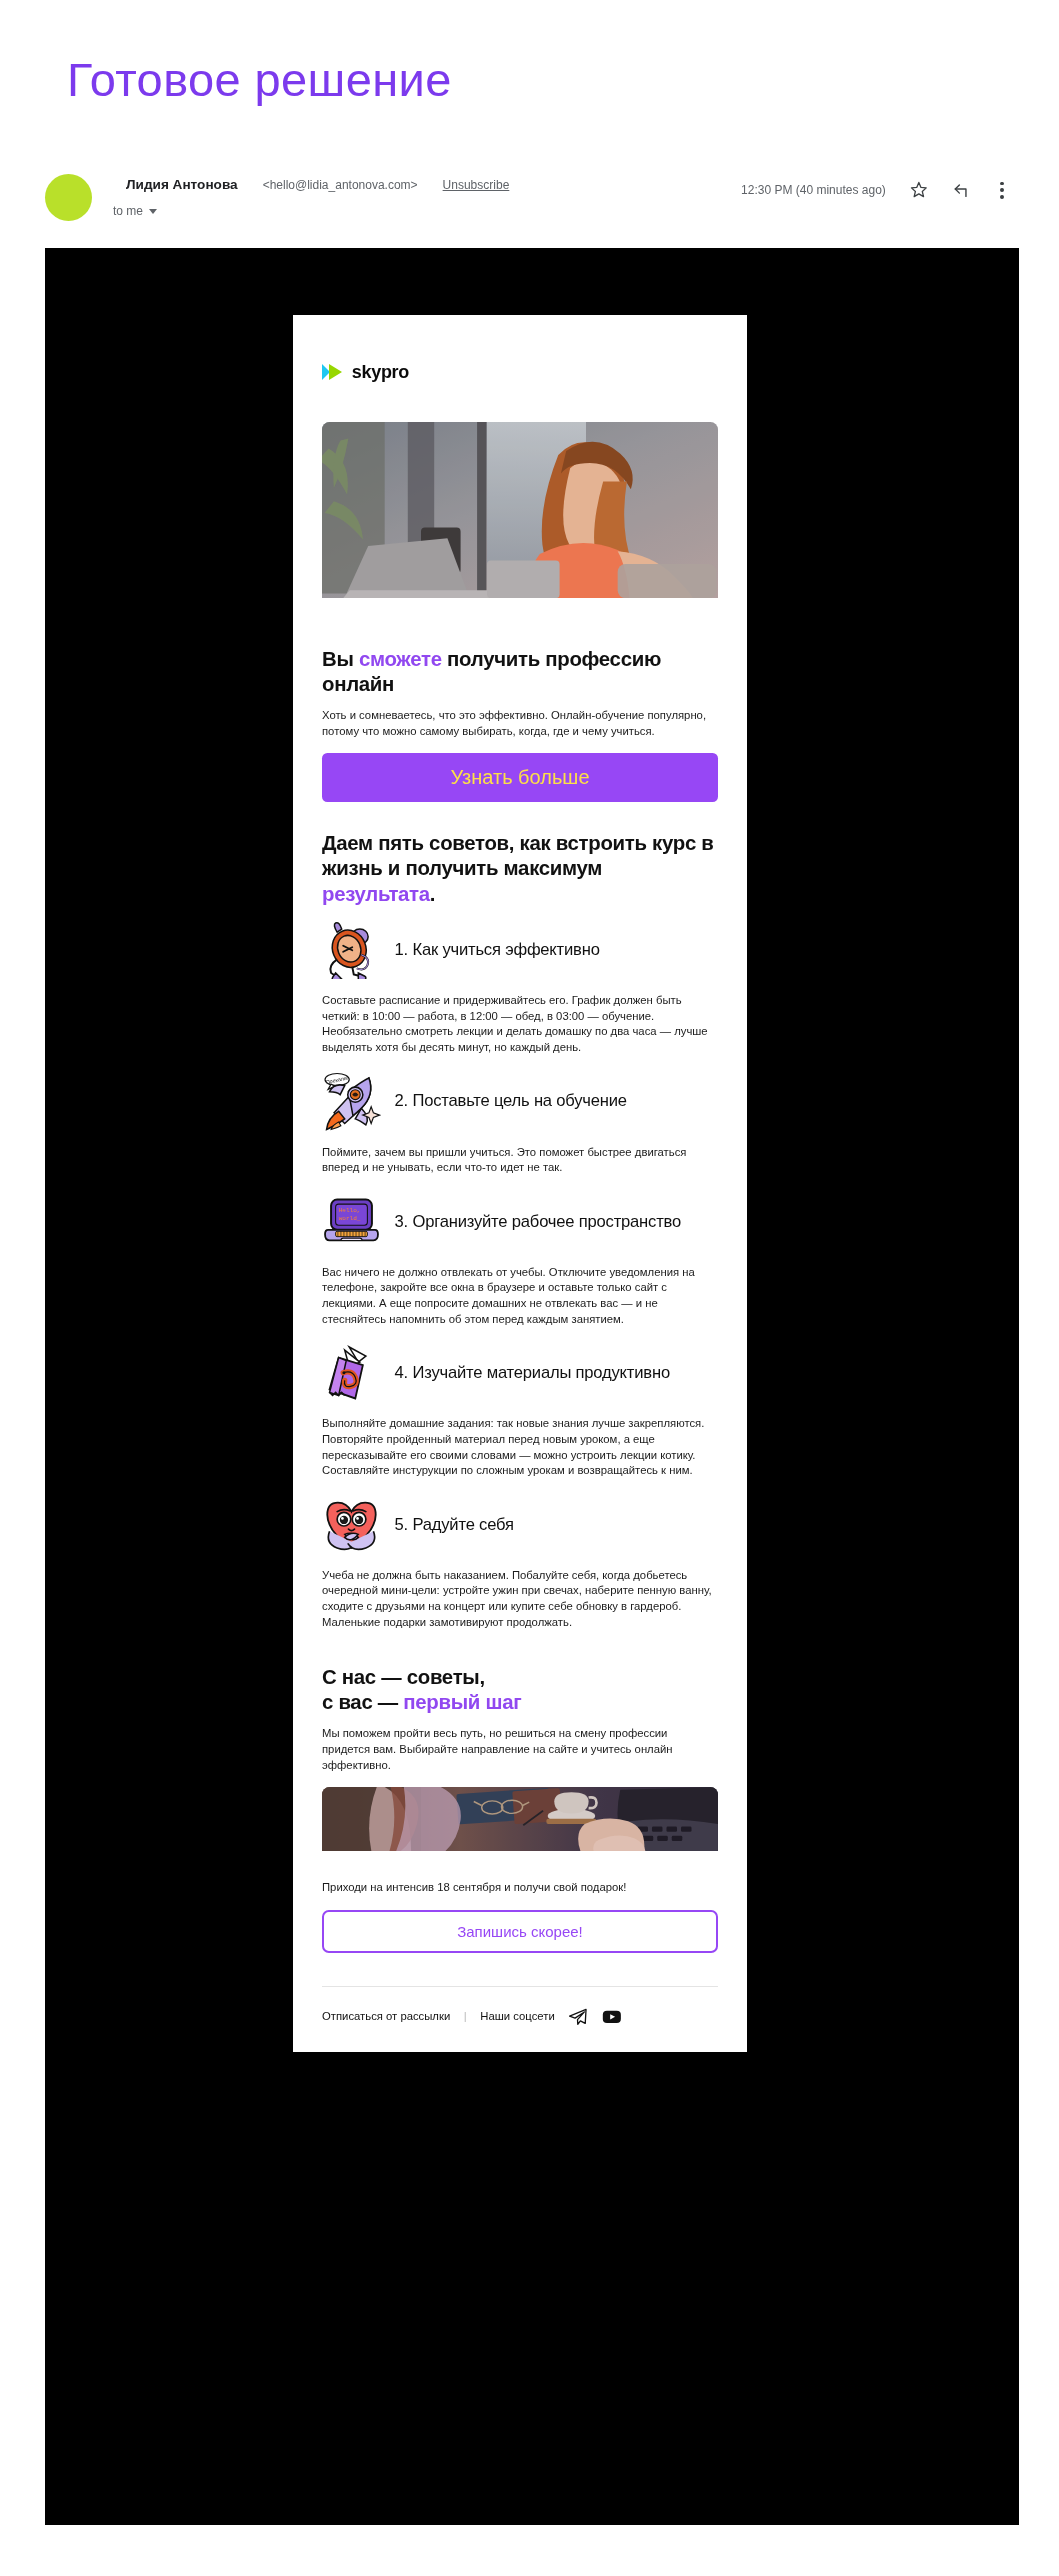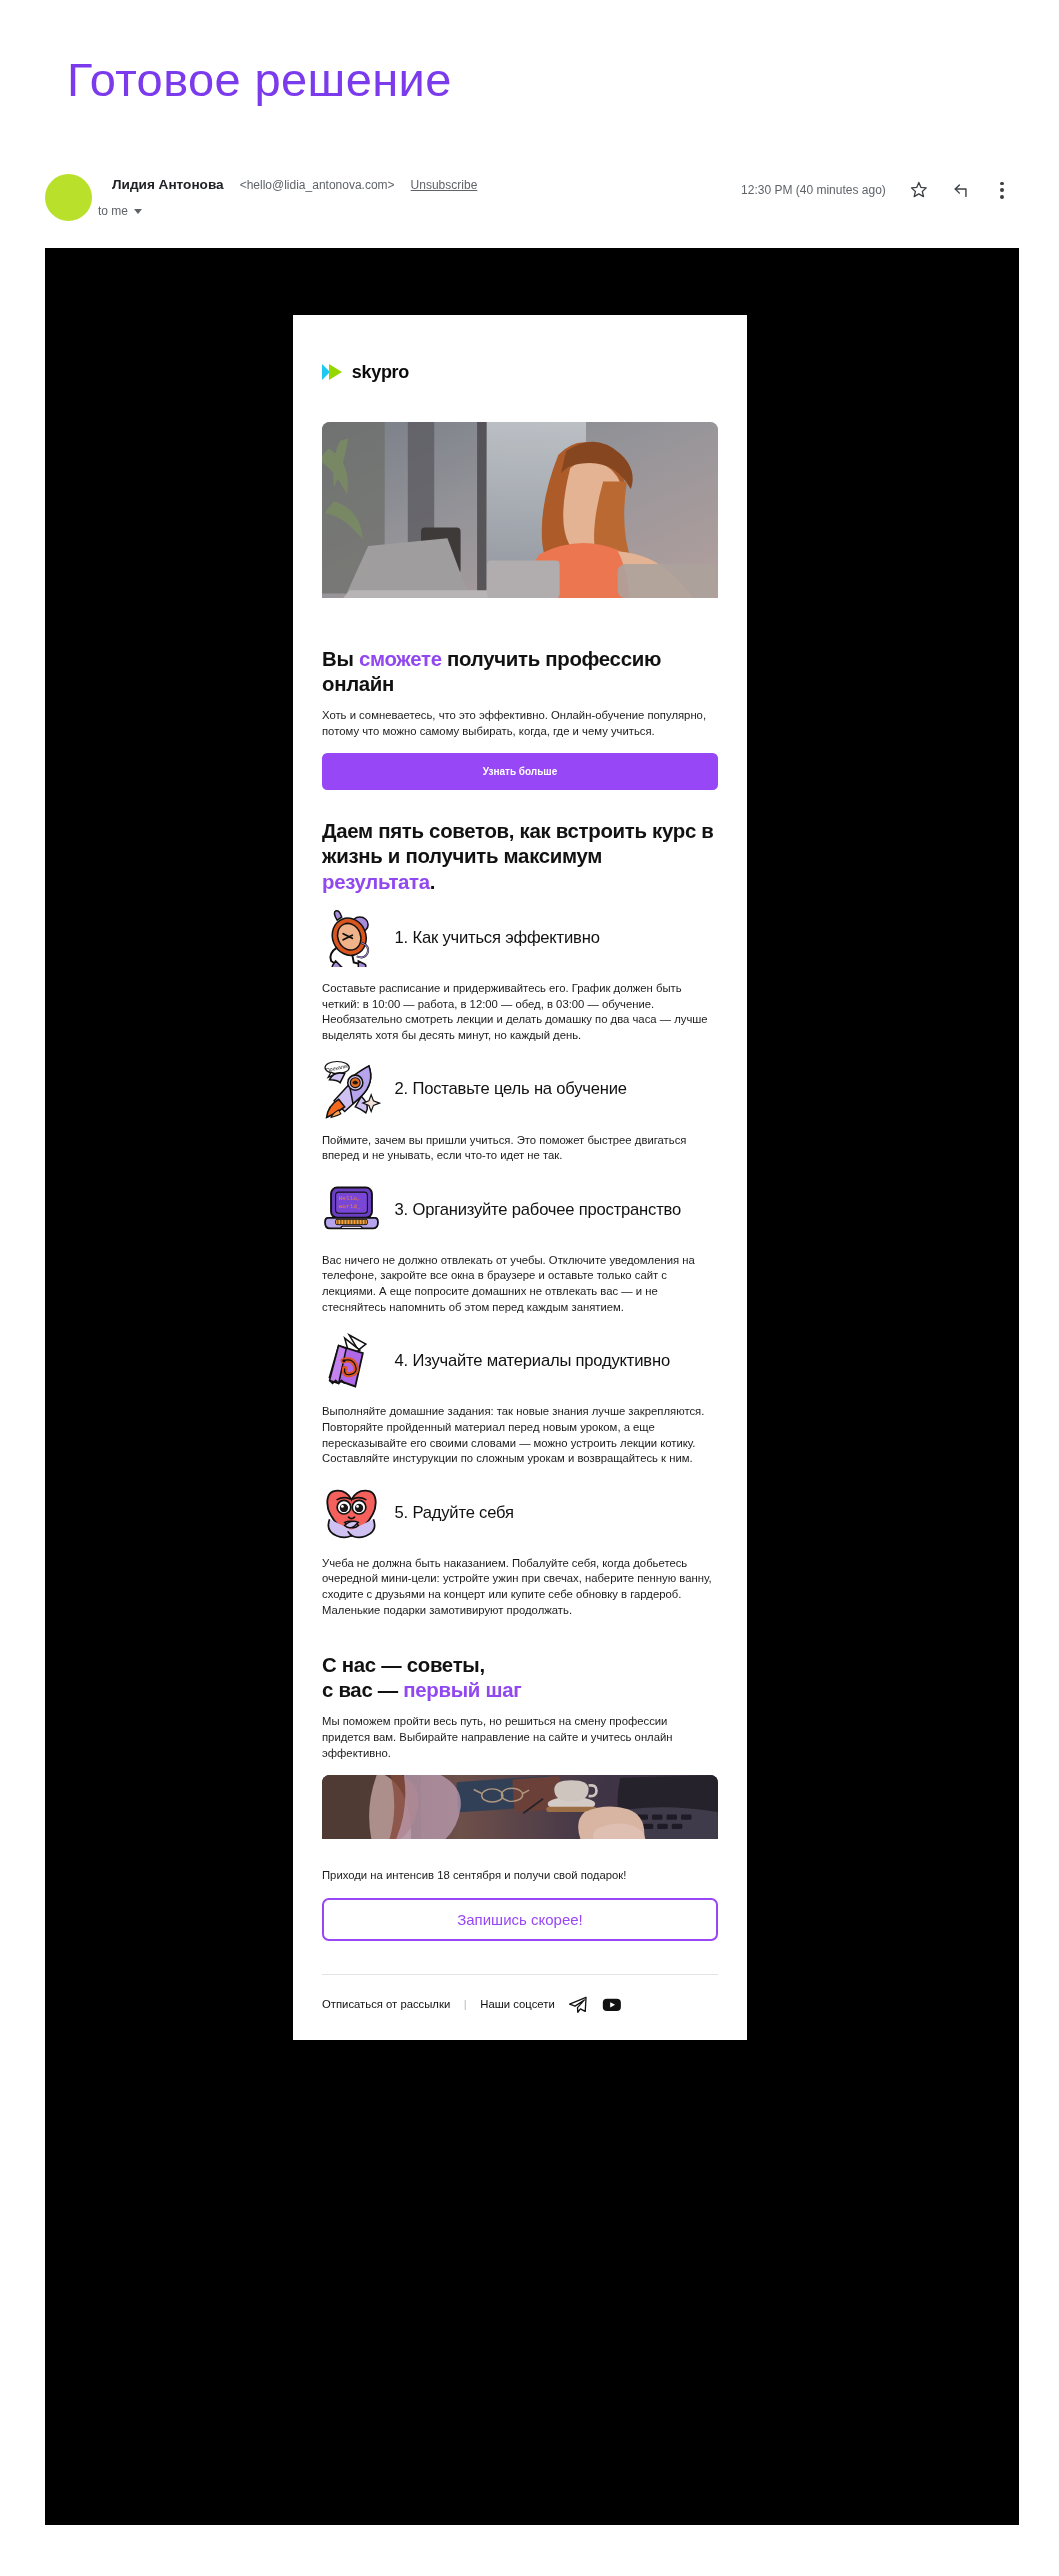--- a/index.html
+++ b/index.html
@@ -34,32 +34,32 @@
   }
   .avatar {
     position: absolute;
     left: 0; top: 6px;
     width: 47px; height: 47px;
     border-radius: 50%;
     background: #b9e02a;
   }
   .sender-row {
     position: absolute;
-    left: 67px; top: 9px;
+    left: 81px; top: 9px;
     display: flex;
     align-items: baseline;
-    gap: 16px;
+    gap: 25px;
     white-space: nowrap;
   }
   .sender-name { font-size: 13.6px; font-weight: bold; color: #202124; }
   .sender-email { font-size: 12px; color: #5f6368; }
   .unsub-link { font-size: 12px; color: #5f6368; text-decoration: underline; cursor: pointer; }
   .to-row {
     position: absolute;
-    left: 53px; top: 36px;
+    left: 68px; top: 36px;
     display: flex; align-items: center; gap: 6px;
     font-size: 12px; color: #5f6368;
   }
   .caret-down {
     width: 0; height: 0;
     border-left: 4.5px solid transparent;
     border-right: 4.5px solid transparent;
     border-top: 5.3px solid #5f6368;
     display: inline-block;
   }
@@ -126,28 +126,27 @@
     font-size: 11.3px;
     line-height: 1.38;
     color: #1b1b1b;
   }
 
   .btn-filled {
     display: block;
     width: 100%;
     text-align: center;
     background: #9747f5;
-    color: #ffffff;
-    font-size: 10px;
+    color: #fde047;
+    font-size: 20px;
     border: none;
     border-radius: 5.3px;
     padding: 13px 7.6px;
     cursor: pointer;
     font-family: "Liberation Sans", sans-serif;
-    font-weight: bold;
   }
   .btn-outline {
     display: block;
     width: 100%;
     text-align: center;
     background: #ffffff;
     color: #9747f5;
     font-size: 15px;
     border: 2.3px solid #9747f5;
     border-radius: 6.8px;

